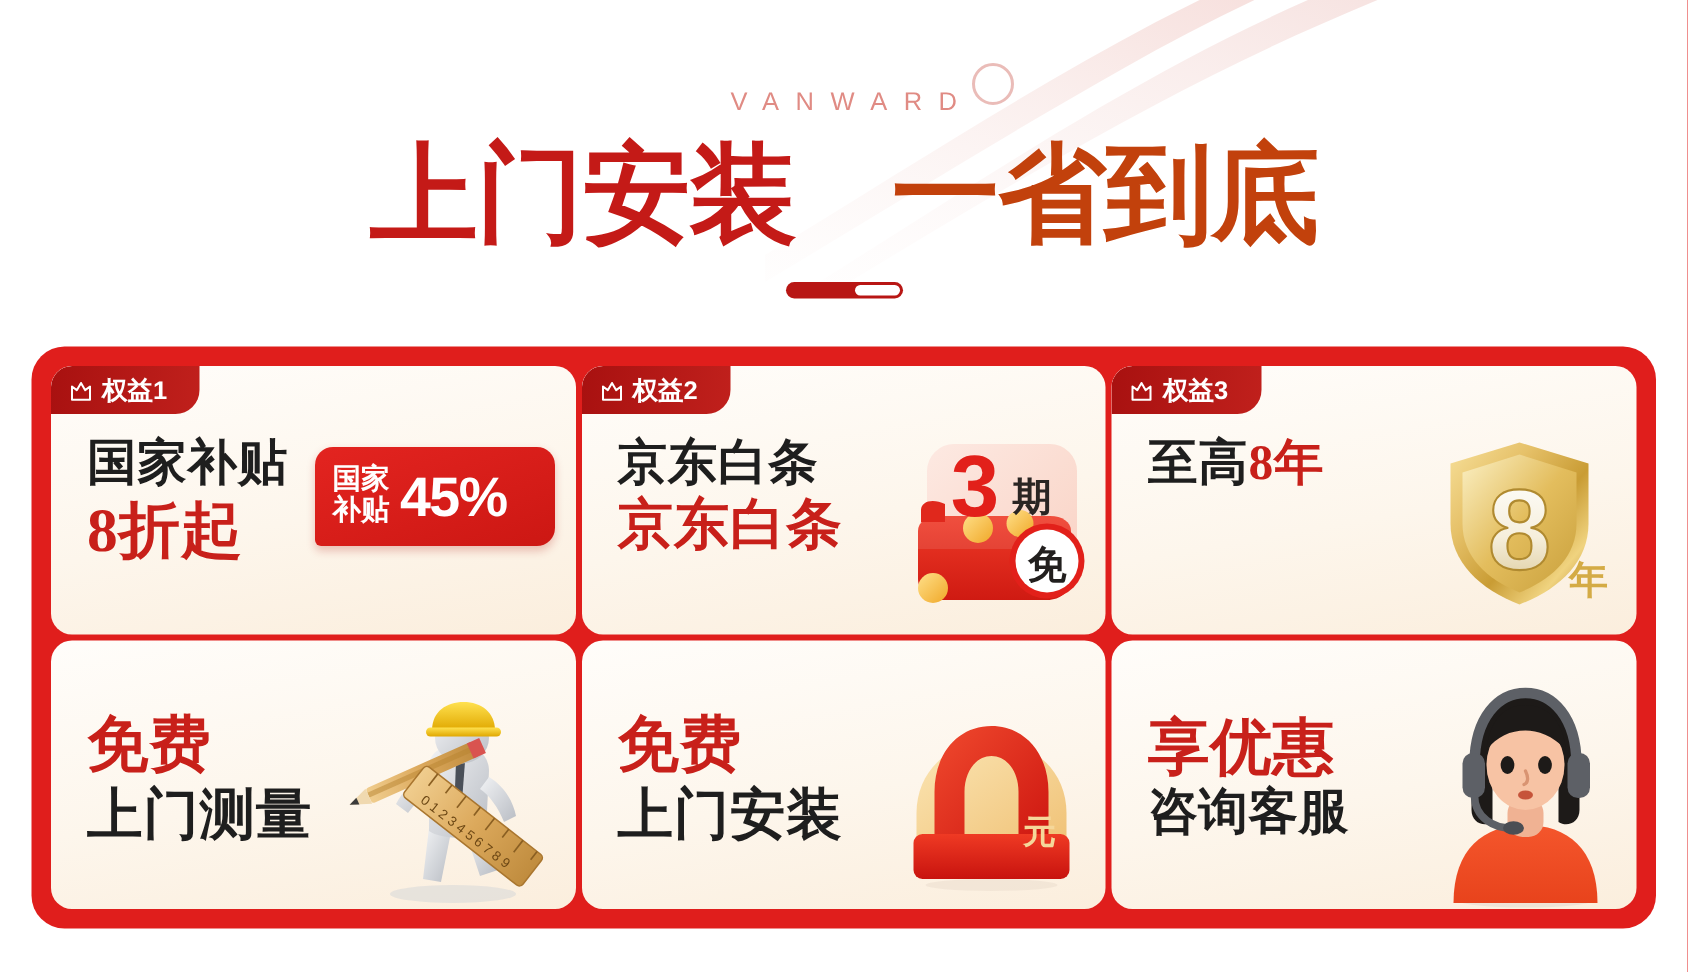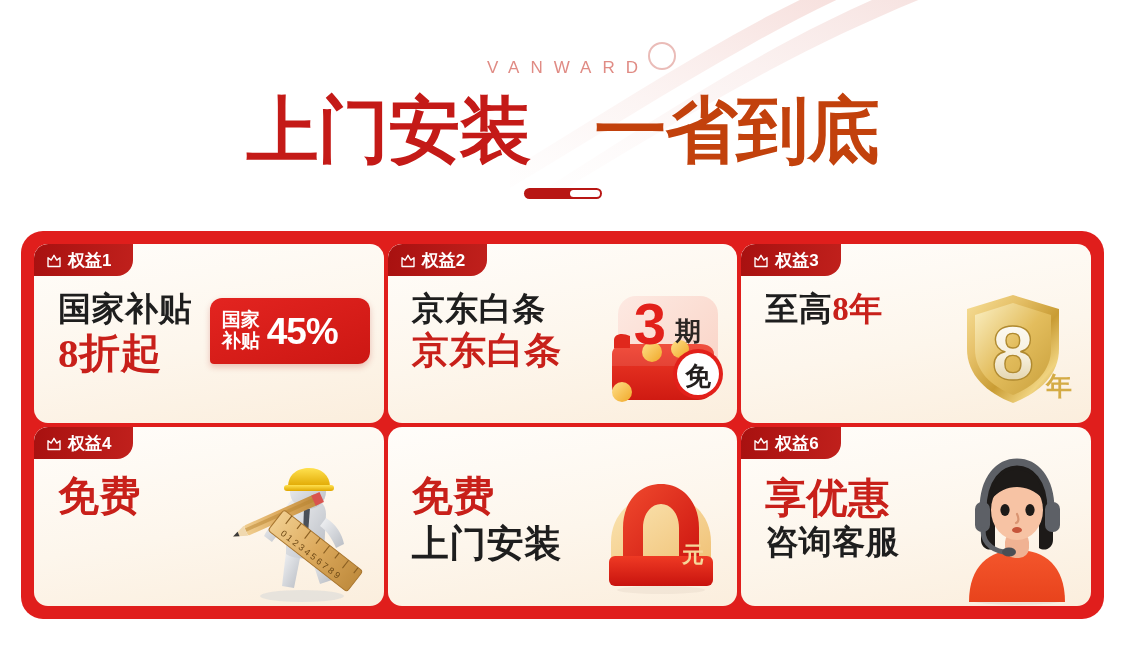--- a/index.html
+++ b/index.html
@@ -310,28 +310,23 @@
         </defs>
         <path d="M62,8 L108,22 L108,62 C108,88 88,106 62,116 C36,106 16,88 16,62 L16,22 Z" fill="url(#shieldG)"></path>
         <path d="M62,16 L100,28 L100,62 C100,84 84,99 62,108 C40,99 24,84 24,62 L24,28 Z" fill="url(#shieldInner)"></path>
         <text x="62" y="92" text-anchor="middle" font-family="'Liberation Sans', sans-serif" font-size="76" font-weight="900" fill="url(#eightG)" stroke="#b08a30" stroke-width="1.4">8</text>
         <text x="108" y="108" text-anchor="middle" font-family="'Liberation Sans', sans-serif" font-size="26" font-weight="900" fill="#d4ab45">年</text>
       </svg>
     </div>
   </div>
 
   <div class="card">
-    <div class="card-badge">
-      <svg class="crown-icon" viewBox="0 0 20 18">
-        <path d="M2.5,16.5 L2.5,5.5 L6.5,8.5 L10,2.5 L13.5,8.5 L17.5,5.5 L17.5,16.5 Z" fill="none" stroke="#ffffff" stroke-width="1.7" stroke-linejoin="round"></path>
-      </svg>
-      <span class="badge-label">权益4</span>
-    </div>
     <div class="card-body">
       <div class="line line-1 line-big-red t-red">免费</div>
+      <div class="line line-2 t-black">上门测量</div>
     </div>
     <div class="card-art" style="right:10px;bottom:2px;width:150px;height:138px;">
       <svg viewBox="0 0 150 138">
         <defs>
           <linearGradient id="bodyG" x1="0" y1="0" x2="1" y2="1">
             <stop offset="0%" stop-color="#f2f3f5"></stop>
             <stop offset="100%" stop-color="#b9bdc4"></stop>
           </linearGradient>
           <linearGradient id="helmG" x1="0" y1="0" x2="0" y2="1">
             <stop offset="0%" stop-color="#ffe14f"></stop>
@@ -410,26 +405,20 @@
         <path d="M10,66 C10,38 32,18 60,18 C88,18 110,38 110,66 L110,86 L10,86 Z" fill="url(#goldBase)"></path>
         <path d="M60,8 C38,8 22,26 22,52 L22,92 L42,92 L42,52 C42,38 50,28 60,28 C70,28 78,38 78,52 L78,92 L98,92 L98,52 C98,26 82,8 60,8 Z" fill="url(#redZero)"></path>
         <rect x="8" y="80" width="104" height="30" rx="6" fill="url(#redBase)"></rect>
         <text x="92" y="86" text-anchor="middle" font-family="'Liberation Sans', sans-serif" font-size="22" font-weight="900" fill="#f5d79a">元</text>
         <ellipse cx="60" cy="114" rx="44" ry="4" fill="#e6d8c8" opacity="0.4"></ellipse>
       </svg>
     </div>
   </div>
 
   <div class="card">
-    <div class="card-badge">
-      <svg class="crown-icon" viewBox="0 0 20 18">
-        <path d="M2.5,16.5 L2.5,5.5 L6.5,8.5 L10,2.5 L13.5,8.5 L17.5,5.5 L17.5,16.5 Z" fill="none" stroke="#ffffff" stroke-width="1.7" stroke-linejoin="round"></path>
-      </svg>
-      <span class="badge-label">权益6</span>
-    </div>
     <div class="card-body">
       <div class="line line-2 line-big-red t-red">享优惠</div>
       <div class="line line-1 t-black">咨询客服</div>
     </div>
     <div class="card-art" style="right:4px;bottom:0px;width:140px;height:150px;">
       <svg viewBox="0 0 140 150">
         <defs>
           <linearGradient id="shirtG" x1="0" y1="0" x2="0" y2="1">
             <stop offset="0%" stop-color="#f4562c"></stop>
             <stop offset="100%" stop-color="#e8431c"></stop>

